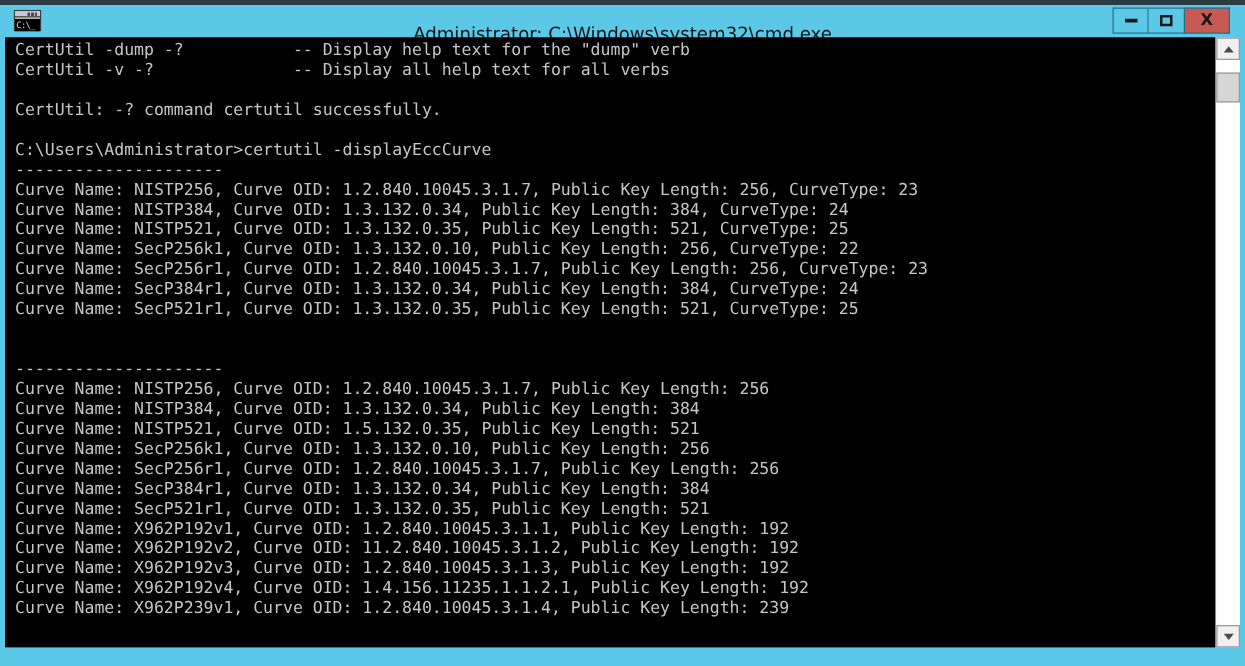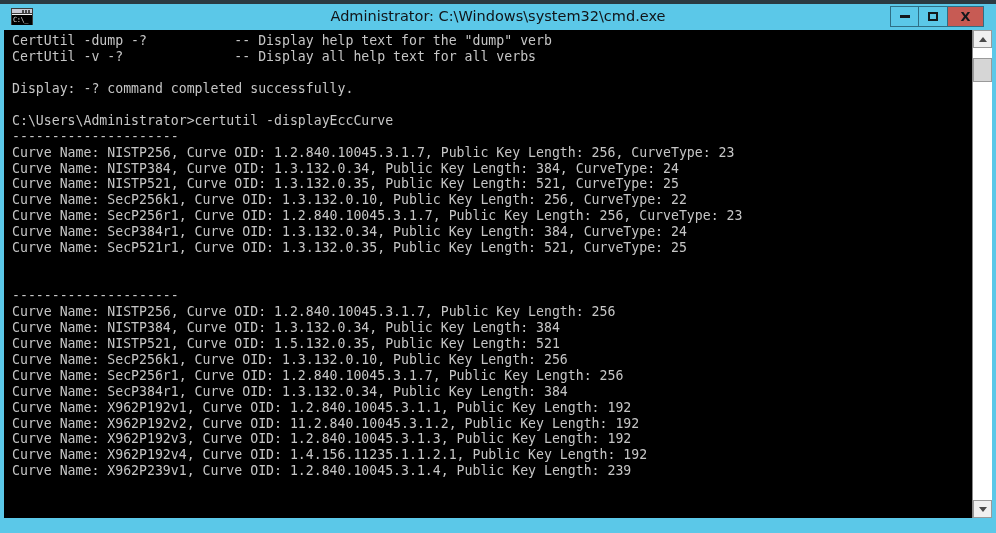--- a/index.html
+++ b/index.html
@@ -73,21 +73,21 @@
     font-size: 7px;
     line-height: 10px;
     letter-spacing: -0.5px;
     padding-left: 1px;
     box-sizing: border-box;
     white-space: nowrap;
     overflow: hidden;
   }
   .title-text {
     position: absolute;
-    left: 0; top: 0;
+    left: 0; top: 12px;
     width: 996px;
     height: 24px;
     line-height: 24px;
     text-align: center;
     font-size: 14.5px;
     color: #111418;
     white-space: nowrap;
     pointer-events: none;
   }
 
@@ -249,40 +249,41 @@
         </div>
       </div>
     </div>
 
     <div class="console-outer">
       <div class="console">
         <div id="console-lines">
             <div class="line">CertUtil -dump -?           -- Display help text for the "dump" verb</div>
             <div class="line">CertUtil -v -?              -- Display all help text for all verbs</div>
             <div class="line"></div>
-            <div class="line">Display: -? command completed successfully.</div>
+            <div class="line">CertUtil: -? command certutil successfully.</div>
             <div class="line"></div>
             <div class="line">C:\Users\Administrator&gt;certutil -displayEccCurve</div>
             <div class="line">---------------------</div>
             <div class="line">Curve Name: NISTP256, Curve OID: 1.2.840.10045.3.1.7, Public Key Length: 256, CurveType: 23</div>
             <div class="line">Curve Name: NISTP384, Curve OID: 1.3.132.0.34, Public Key Length: 384, CurveType: 24</div>
             <div class="line">Curve Name: NISTP521, Curve OID: 1.3.132.0.35, Public Key Length: 521, CurveType: 25</div>
             <div class="line">Curve Name: SecP256k1, Curve OID: 1.3.132.0.10, Public Key Length: 256, CurveType: 22</div>
             <div class="line">Curve Name: SecP256r1, Curve OID: 1.2.840.10045.3.1.7, Public Key Length: 256, CurveType: 23</div>
             <div class="line">Curve Name: SecP384r1, Curve OID: 1.3.132.0.34, Public Key Length: 384, CurveType: 24</div>
             <div class="line">Curve Name: SecP521r1, Curve OID: 1.3.132.0.35, Public Key Length: 521, CurveType: 25</div>
             <div class="line"></div>
             <div class="line"></div>
             <div class="line">---------------------</div>
             <div class="line">Curve Name: NISTP256, Curve OID: 1.2.840.10045.3.1.7, Public Key Length: 256</div>
             <div class="line">Curve Name: NISTP384, Curve OID: 1.3.132.0.34, Public Key Length: 384</div>
             <div class="line">Curve Name: NISTP521, Curve OID: 1.5.132.0.35, Public Key Length: 521</div>
             <div class="line">Curve Name: SecP256k1, Curve OID: 1.3.132.0.10, Public Key Length: 256</div>
             <div class="line">Curve Name: SecP256r1, Curve OID: 1.2.840.10045.3.1.7, Public Key Length: 256</div>
             <div class="line">Curve Name: SecP384r1, Curve OID: 1.3.132.0.34, Public Key Length: 384</div>
+            <div class="line">Curve Name: SecP521r1, Curve OID: 1.3.132.0.35, Public Key Length: 521</div>
             <div class="line">Curve Name: X962P192v1, Curve OID: 1.2.840.10045.3.1.1, Public Key Length: 192</div>
             <div class="line">Curve Name: X962P192v2, Curve OID: 11.2.840.10045.3.1.2, Public Key Length: 192</div>
             <div class="line">Curve Name: X962P192v3, Curve OID: 1.2.840.10045.3.1.3, Public Key Length: 192</div>
             <div class="line">Curve Name: X962P192v4, Curve OID: 1.4.156.11235.1.1.2.1, Public Key Length: 192</div>
             <div class="line">Curve Name: X962P239v1, Curve OID: 1.2.840.10045.3.1.4, Public Key Length: 239</div>
           </div>
       </div>
 
       <div class="scrollbar">
         <div class="sb-btn up">

